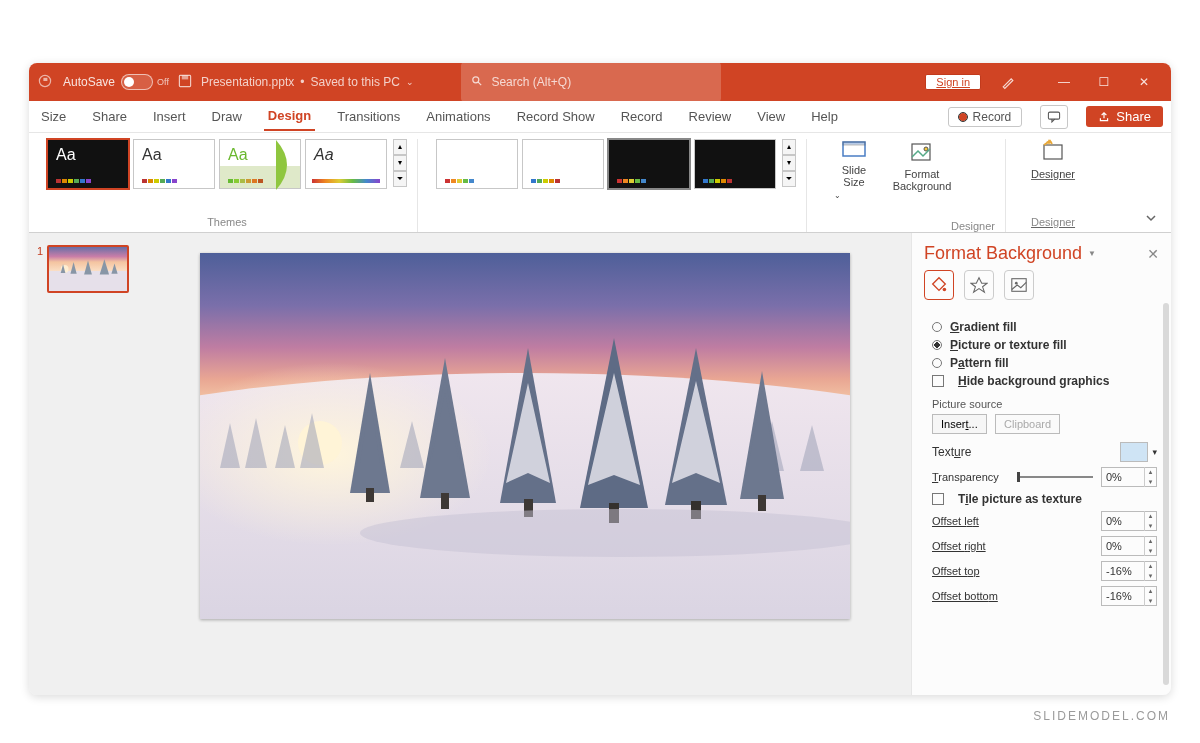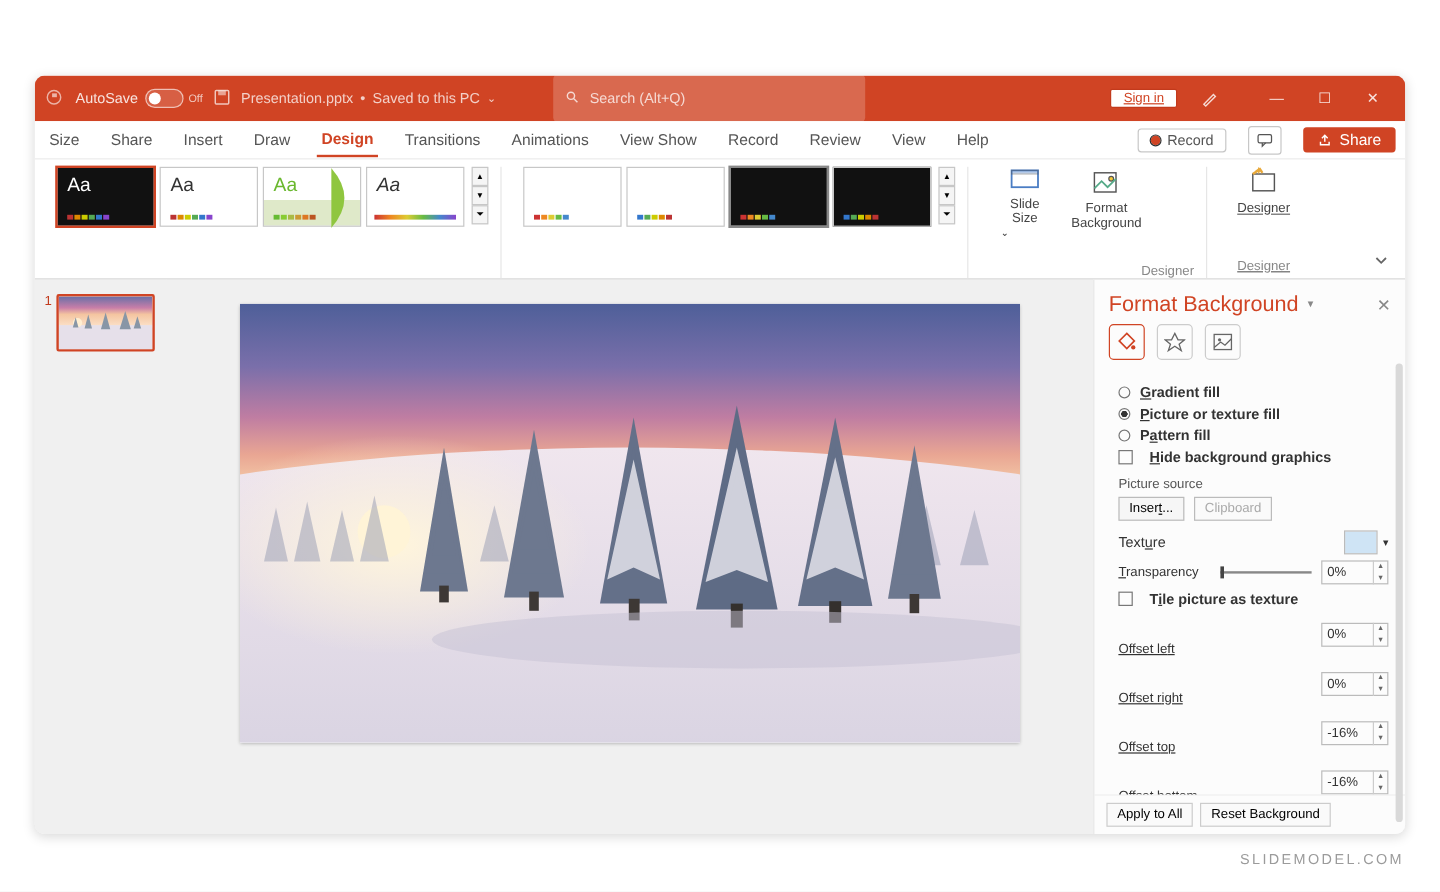--- a/index.html
+++ b/index.html
@@ -78,21 +78,21 @@
 .radio-row{display:flex;align-items:center;gap:8px;margin:4px 0;font-size:12px;}
 .radio-row label{cursor:pointer;font-weight:bold;}
 .radio{width:10px;height:10px;border:1px solid #777;border-radius:50%;display:inline-block;}
 .radio.filled{background:radial-gradient(circle,#333 45%,transparent 50%);}
 .chk{width:12px;height:12px;border:1px solid #777;display:inline-block;margin-right:6px;vertical-align:middle;}
 .panel .u{text-decoration:underline;}
 .field-lbl{font-size:11px;color:#555;margin:10px 0 4px 0;}
 .insert-btn{border:1px solid #bbb;background:#f6f6f6;padding:3px 8px;font-size:11px;margin-right:5px;}
 .insert-btn.disabled{color:#aaa;background:#fafafa;}
 .spin-row{display:flex;align-items:center;justify-content:space-between;margin:5px 0;font-size:11px;}
-.spin-row .rlabel{text-decoration:underline;margin-top:24px;}
+.spin-row .rlabel{text-decoration:underline;}
 .spinbox{display:flex;align-items:center;border:1px solid #bbb;height:20px;width:56px;position:relative;font-size:11px;}
 .spinbox .val{flex:1;padding:0 4px;}
 .spinbox .arrows{display:flex;flex-direction:column;width:12px;border-left:1px solid #ccc;}
 .spinbox .arrows span{height:10px;font-size:7px;text-align:center;line-height:9px;color:#666;}
 .texture-row{display:flex;align-items:center;justify-content:space-between;margin-top:8px;}
 .texture-btn{width:28px;height:20px;border:1px solid #bbb;background:linear-gradient(#cfe4f5,#cfe4f5);}
 .slider{flex:1;height:2px;background:#888;margin:0 8px;position:relative;}
 .slider .thumb{position:absolute;left:0;top:-4px;width:3px;height:10px;background:#444;}
 .panel-scrollbar{position:absolute;right:2px;top:70px;bottom:10px;width:6px;background:#d9d9d9;border-radius:3px;}
 .footer-btns{display:flex;gap:6px;padding:6px 10px;border-top:1px solid #eee;}
@@ -155,21 +155,21 @@
  </div>
 
  <div class="tabsbar">
    <div class="tab">Size</div>
    <div class="tab">Share</div>
    <div class="tab">Insert</div>
    <div class="tab">Draw</div>
    <div class="tab active">Design</div>
    <div class="tab">Transitions</div>
    <div class="tab">Animations</div>
-   <div class="tab">View Show</div>
+   <div class="tab">Record Show</div>
    <div class="tab">Record</div>
    <div class="tab">Review</div>
    <div class="tab">View</div>
    <div class="tab">Help</div>
    <div class="spacer"></div>
    <div class="rec-btn">
         <span class="dot"></span>
         <span>Record</span>
       </div>
    <div class="comment-btn">
@@ -228,20 +228,21 @@
        <div class="theme-thumb">
          <span class="aa" style="color:#333;font-style:italic;">Aa</span>
          <div style="position:absolute;bottom:5px;left:6px;right:6px;height:4px;background:linear-gradient(90deg,#c33,#e82,#dc3,#6b4,#48c,#84c);"></div>
        </div>
        <div class="scrollbtns">
          <button>▴</button>
          <button>▾</button>
          <button>⏷</button>
        </div>
      </div>
+     <div class="group-label">Themes</div>
    </div>
 
    <div class="group">
      <div class="variants-row">
        <div class="variant-thumb">
             <div class="vbars">
               <span style="background:#c33;"></span>
               <span style="background:#e82;"></span>
               <span style="background:#dc3;"></span>
               <span style="background:#6b4;"></span>
@@ -548,22 +549,18 @@
             <div class="spinbox">
               <span class="val">-16%</span>
               <div class="arrows">
                 <span>▴</span>
                 <span>▾</span>
               </div>
             </div>
           </div>
      </div>
      <div class="panel-scrollbar"></div>
-     <div class="footer-btns">
-       <button>Apply to All</button>
-       <button>Reset Background</button>
-     </div>
    </div>
  </div>
 
 </div>
 
 <div class="watermark">SLIDEMODEL.COM</div>
 
 </body></html>

